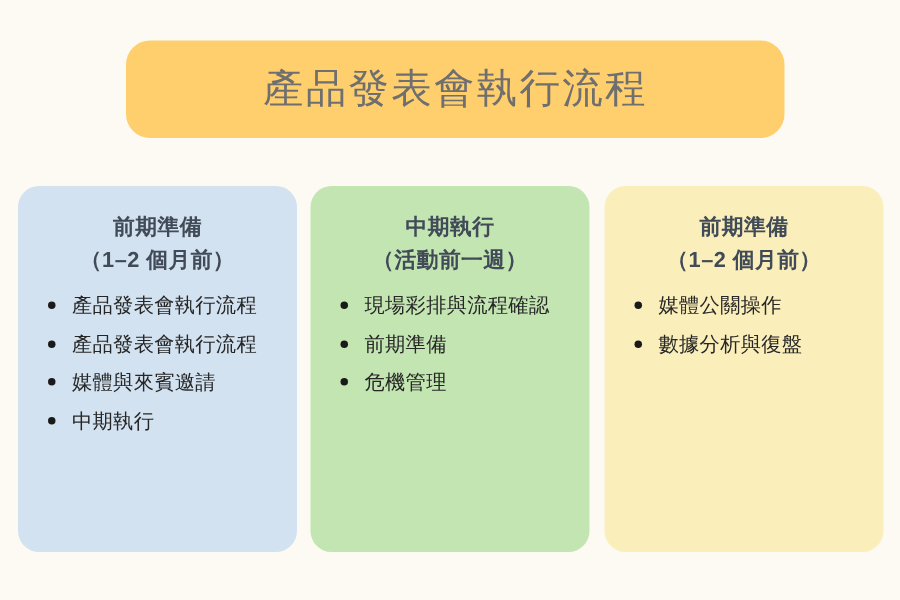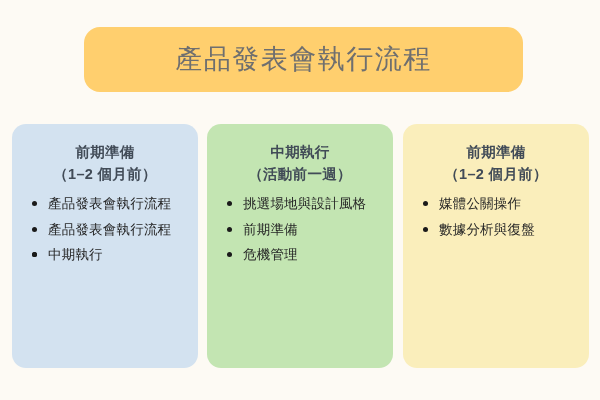--- a/index.html
+++ b/index.html
@@ -117,32 +117,32 @@
   <div class="cards-row">
 
     <div class="card card-1">
       <div class="card-heading">
         <span>前期準備</span>
         <span class="line2">（1–2 個月前）</span>
       </div>
       <ul class="bullet-list">
         <li><span class="dot"></span><span>產品發表會執行流程</span></li>
         <li><span class="dot"></span><span>產品發表會執行流程</span></li>
-        <li><span class="dot"></span></li>
+        <li><span class="dot"></span><span>媒體與來賓邀請</span></li>
         <li><span class="dot"></span><span>中期執行</span></li>
       </ul>
     </div>
 
     <div class="card card-2">
       <div class="card-heading">
         <span>中期執行</span>
         <span class="line2">（活動前一週）</span>
       </div>
       <ul class="bullet-list">
-        <li><span class="dot"></span><span>挑選場地與設計風格</span></li>
+        <li><span class="dot"></span><span>現場彩排與流程確認</span></li>
         <li><span class="dot"></span><span>前期準備</span></li>
         <li><span class="dot"></span><span>危機管理</span></li>
       </ul>
     </div>
 
     <div class="card card-3">
       <div class="card-heading">
         <span>前期準備</span>
         <span class="line2">（1–2 個月前）</span>
       </div>

